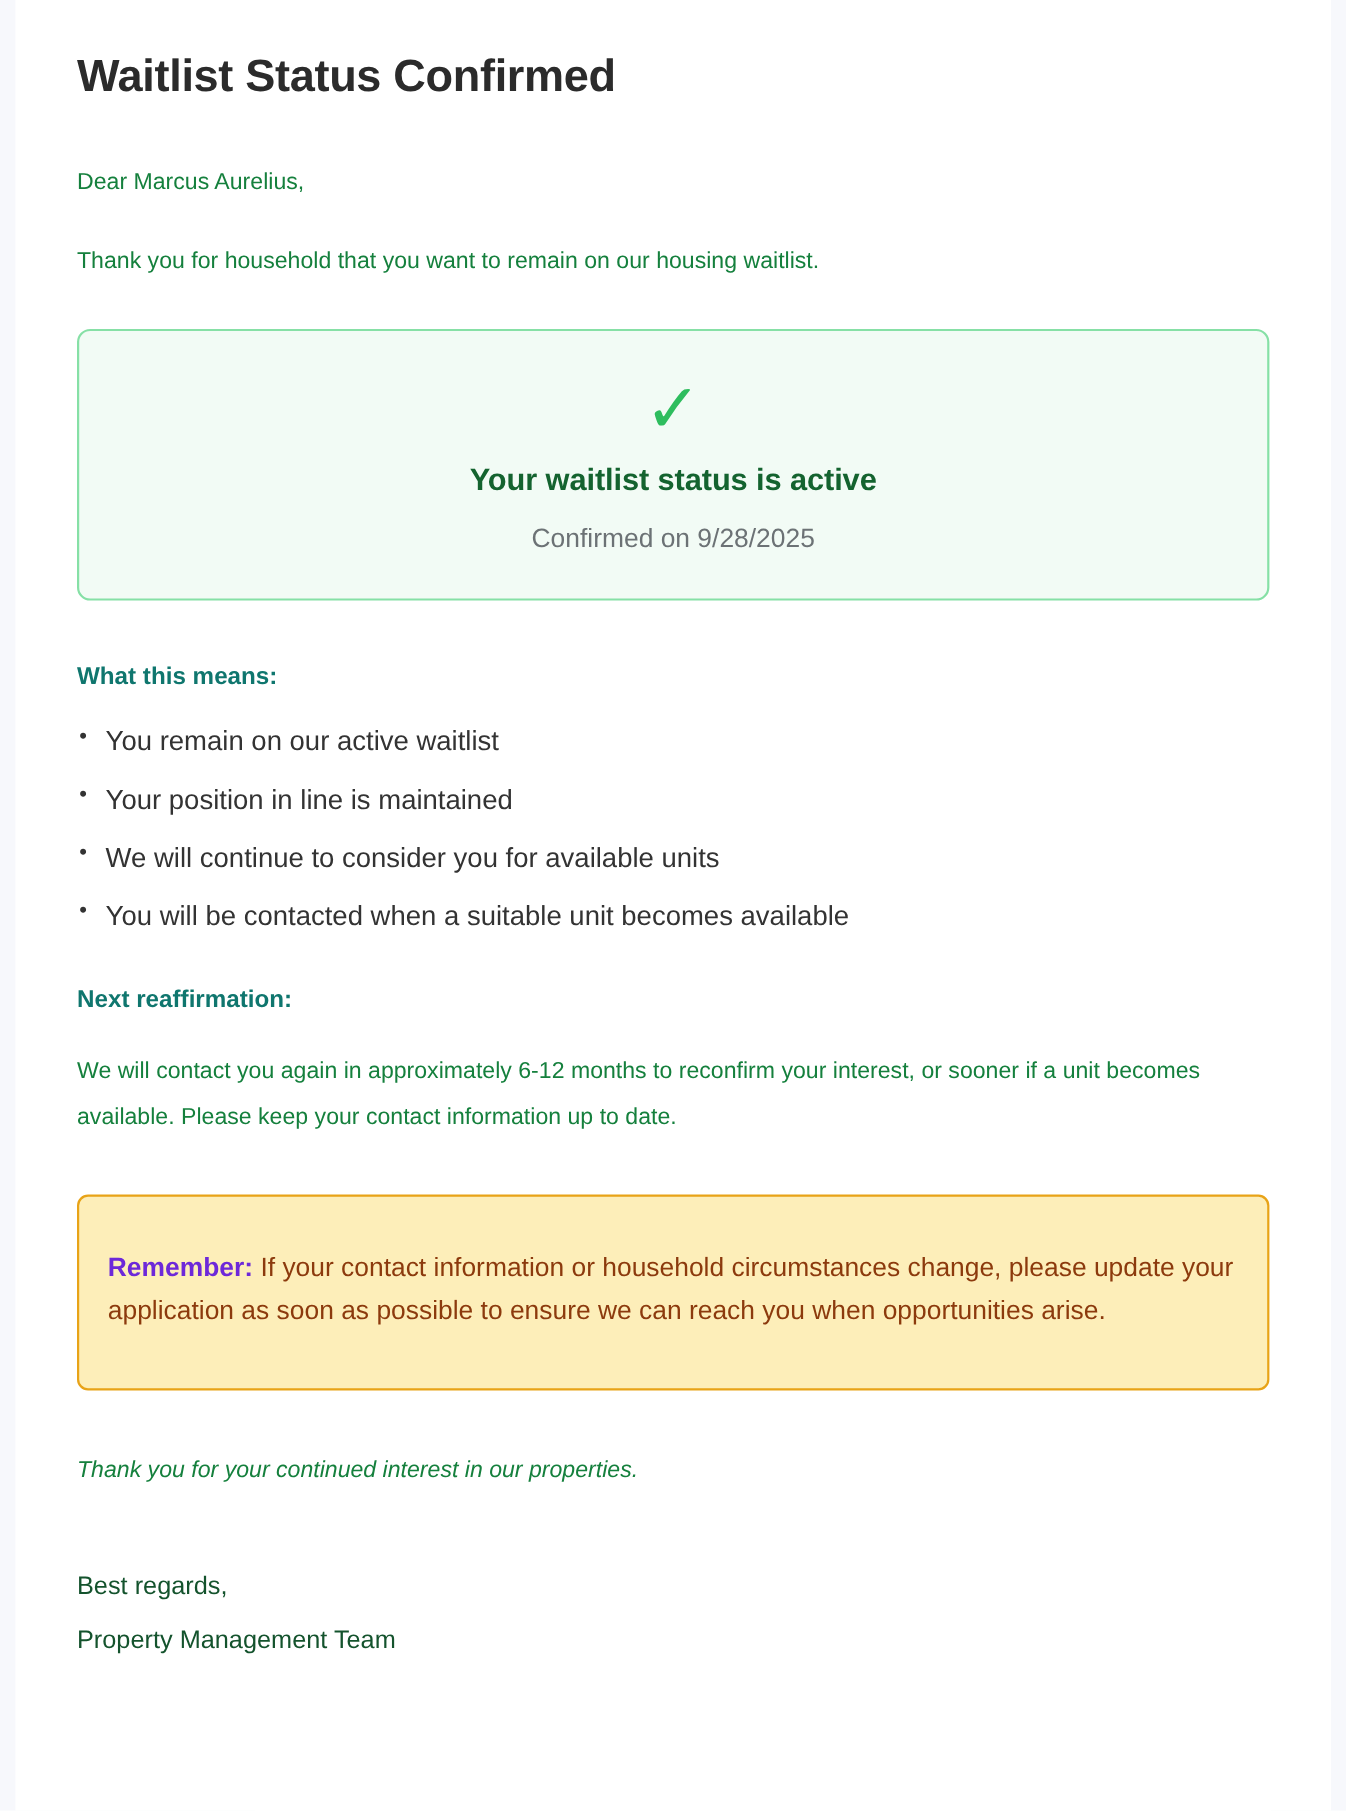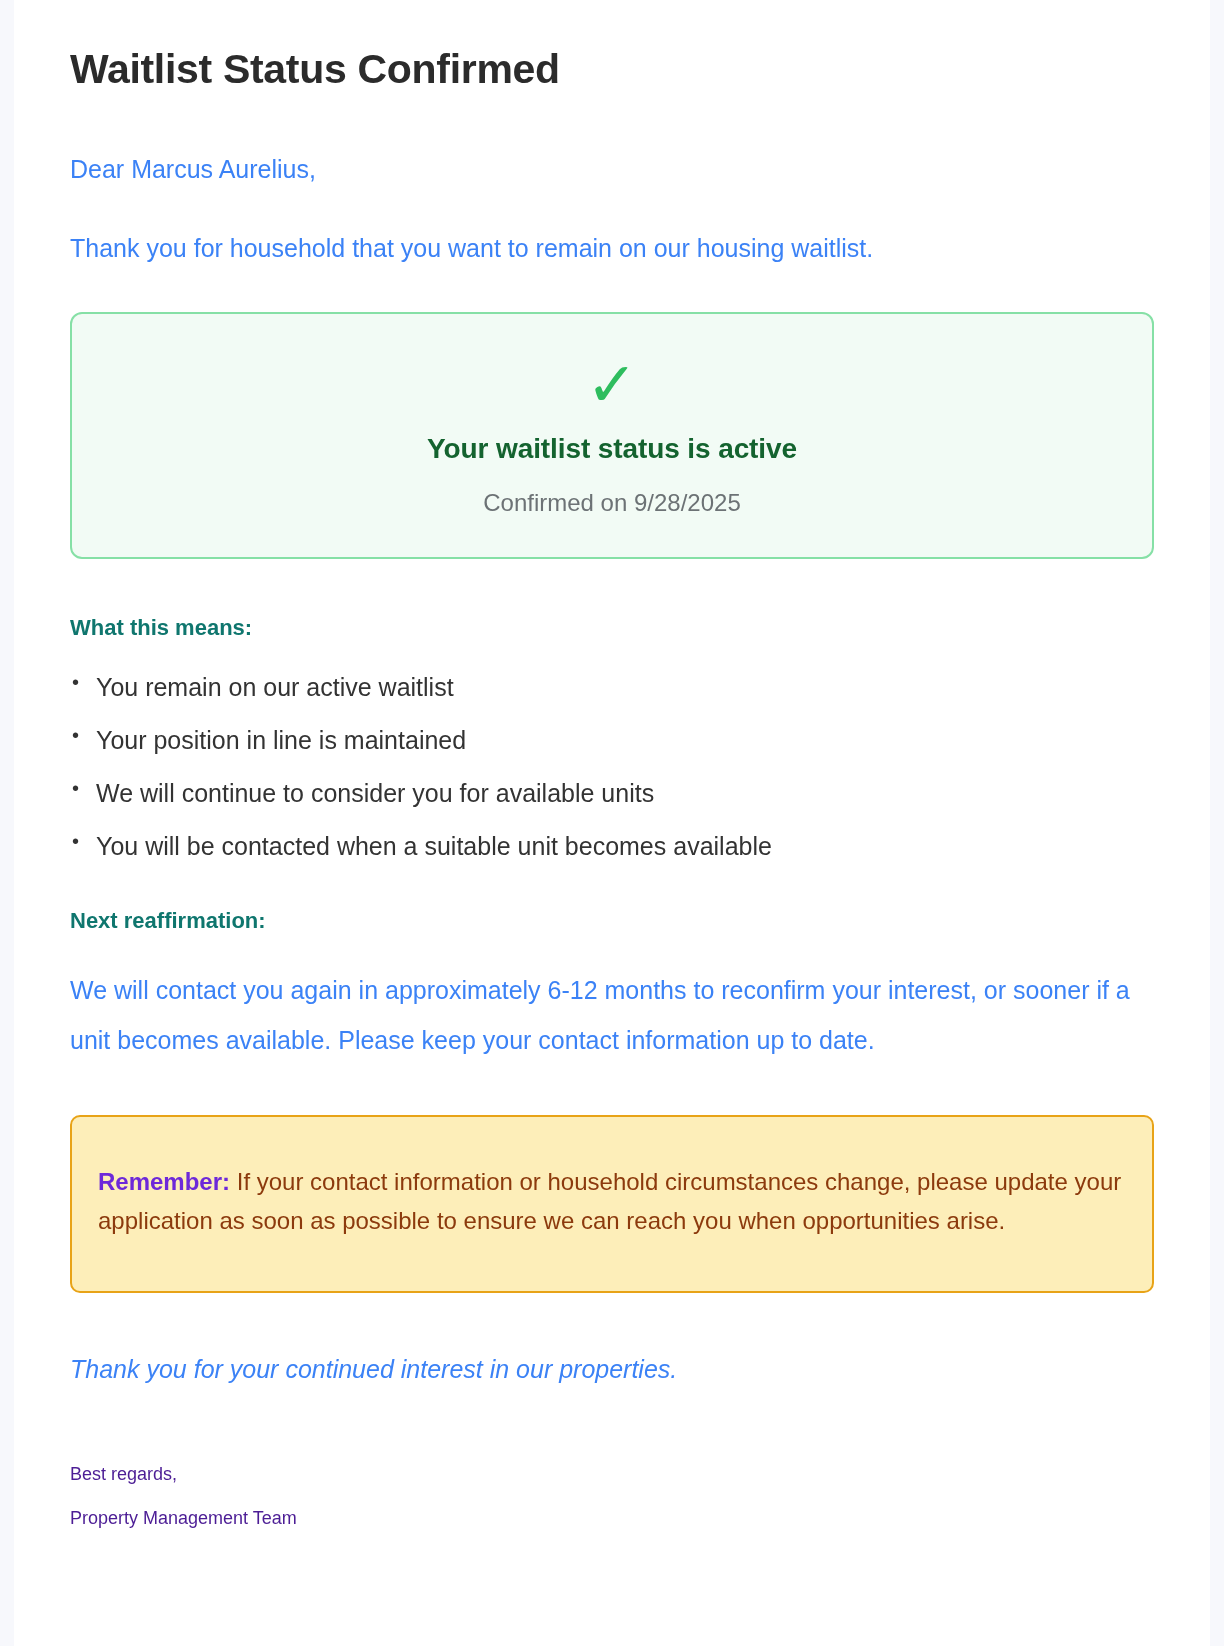--- a/index.html
+++ b/index.html
@@ -28,22 +28,22 @@
   .doc-title {
     font-size: 41px;
     font-weight: bold;
     color: #2b2b2b;
     letter-spacing: -0.3px;
     margin: 0 0 56px 0;
     line-height: 1.15;
   }
 
   .para {
-    font-size: 25px;
-    color: #3b82f6;
+    font-size: 21px;
+    color: #15803d;
     line-height: 1.62;
     margin: 0 0 36px 0;
   }
 
   .greeting {
     margin-bottom: 38px;
   }
 
   .intro {
     margin-bottom: 44px;
@@ -139,22 +139,22 @@
 
   .closing-para {
     margin-bottom: 76px;
     font-style: italic;
   }
 
   .signoff {
     margin-top: 0;
   }
   .signoff-line {
-    font-size: 18px;
-    color: #4c1d95;
+    font-size: 23px;
+    color: #14532d;
     line-height: 1.0;
     margin-bottom: 26px;
   }
   .signoff-line:last-child { margin-bottom: 0; margin-top: 22px; }
 </style>
 </head>
 <body>
 
 <div class="page-card">
 

